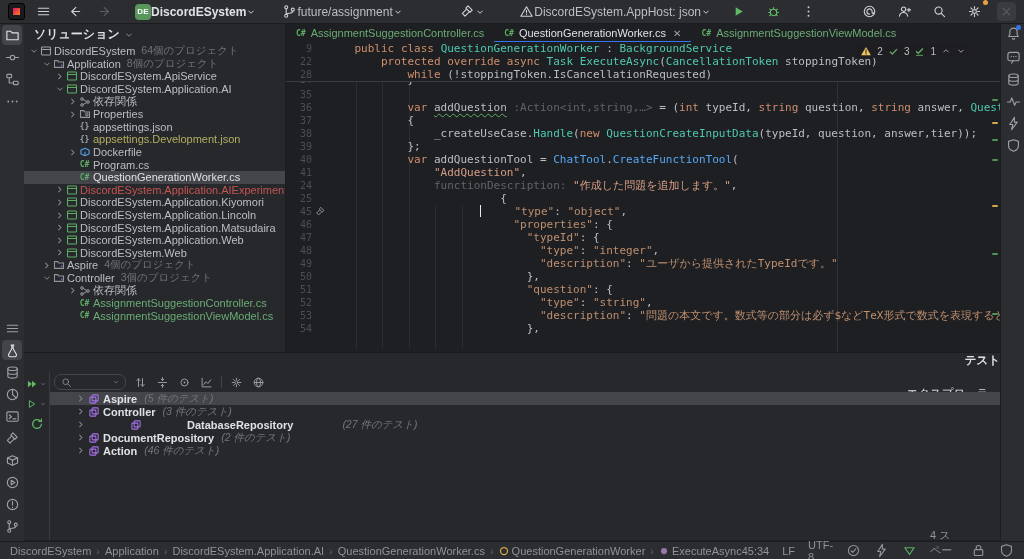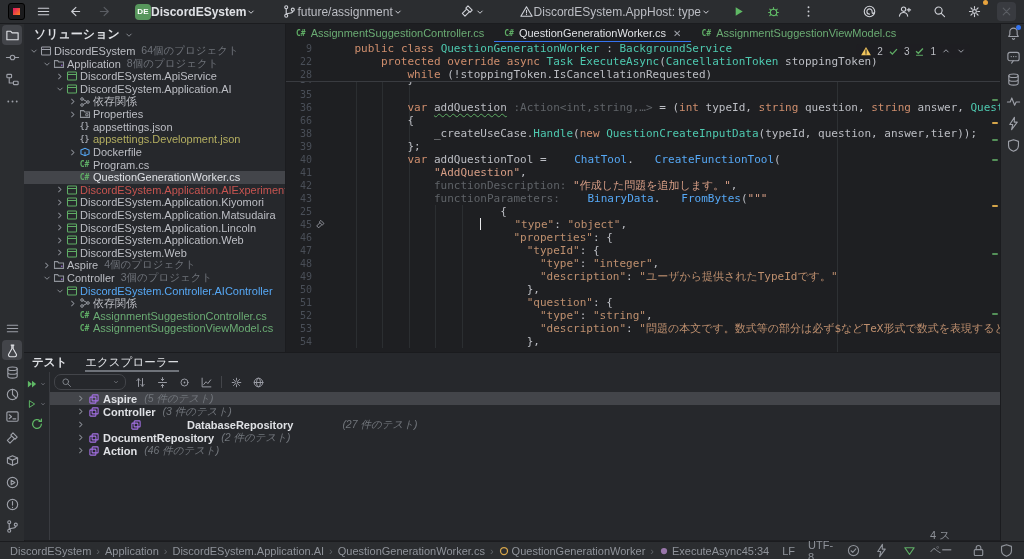--- a/index.html
+++ b/index.html
@@ -53,34 +53,34 @@
   .tab .x{color:#9DA0A8;font-size:10px;margin-left:2px;}
   .code,.sticky{font-family:"DejaVu Sans Mono",monospace;font-size:11px;}
   .sticky{position:absolute;left:0;top:18px;width:100%;background:#1E1F22;border-bottom:1px solid #393B40;z-index:3;}
   .cl{height:13px;display:flex;align-items:center;white-space:pre;}
   .cl .ln{width:26px;text-align:right;color:#494E57;flex:none;font-size:10px;}
   .cl .gi{width:16px;flex:none;display:inline-flex;justify-content:center;color:#9DA0A8;}
   .cl .ct{flex:1;white-space:pre;}
   .codebody{position:absolute;left:0;top:58px;width:100%;}
   .cl.clip{height:6px;overflow:hidden;}
   .cl.clip>*{transform:translateY(-6px);}
-  .k{color:#CF8E6D;} .p{color:#BCBEC4;} .t{color:#4EC9B0;} .tb2{color:#56A8F5;margin-left:21px;}
+  .k{color:#CF8E6D;} .p{color:#BCBEC4;} .t{color:#4EC9B0;} .tb2{color:#56A8F5;}
   .s{color:#D69D85;} .sd{color:#BE8F6E;} .h{color:#5F6368;}
   .wv{color:#BCBEC4;text-decoration:underline wavy #5FAD65 1px;text-underline-offset:2px;}
   .caret{display:inline-block;width:1px;height:12px;background:#E8E9EB;vertical-align:-2px;}
   .inspect{position:absolute;right:30px;top:20px;z-index:4;display:flex;align-items:center;gap:5px;
     font-size:10px;color:#BCBEC4;background:rgba(30,31,34,.85);padding:1px 4px;border-radius:4px;}
   .inspect .w{color:#F2C55C;} .inspect .g{color:#5FAD65;}
   .marginguide{position:absolute;left:551px;top:58px;bottom:0;width:1px;background:#2E3134;}
   .iguide{position:absolute;width:1px;background:#2B2E31;}
   .mark{position:absolute;width:6px;height:2px;right:2px;border-radius:1px;}
   
   .testpanel{position:absolute;left:24px;top:352px;width:976px;height:188px;background:#26282C;
     border-top:1px solid #1A1B1E;box-sizing:border-box;}
-  .tp-head{height:19px;display:flex;align-items:center;gap:18px;padding-left:8px;font-size:11.5px;}
+  .tp-head{height:19px;display:flex;align-items:flex-end;gap:18px;padding-left:8px;font-size:11.5px;flex-direction:column;}
   .tp-title{font-weight:bold;color:#DFE1E5;}
   .tp-tab{position:relative;color:#DFE1E5;height:100%;display:flex;align-items:center;}
   .tp-tab::after{content:"";position:absolute;left:0;right:0;bottom:0;height:2px;background:#6F737A;}
   .tp-left{position:absolute;left:0;top:19px;bottom:0;width:25px;border-right:1px solid #393B40;
     display:flex;flex-direction:column;align-items:center;padding-top:3px;gap:3px;}
   .tp-toolbar{position:absolute;left:30px;top:21px;height:16px;display:flex;align-items:center;gap:7px;color:#9DA0A8;}
   .searchbox{width:62px;height:14px;border:1px solid #43454A;border-radius:7px;background:#26282C;
     display:flex;align-items:center;padding:0 4px;gap:2px;color:#868A91;}
   .searchbox input{flex:1;min-width:0;background:transparent;border:none;outline:none;color:#DFE1E5;font-size:10px;}
   .vsep{width:1px;height:12px;background:#43454A;}
@@ -167,21 +167,21 @@
             </svg>
           </span>
         </span>
       <span class="tb-btn" style="margin-left:14px;">
         <span class="ic">
             <svg width="15" height="15" viewBox="0 0 16 16" fill="none" stroke="currentColor" stroke-width="1.2" stroke-linecap="round" stroke-linejoin="round">
               <path d="M8 3 14 13H2z"></path>
               <path d="M8 6.8v2.6M8 11.1v.2"></path>
             </svg>
           </span>
-        <span class="tb-txt">DiscordESystem.AppHost: type</span>
+        <span class="tb-txt">DiscordESystem.AppHost: json</span>
         <span class="ic">
             <svg width="10" height="10" viewBox="0 0 16 16" fill="none" stroke="currentColor" stroke-width="1.6">
               <path d="M4 6l4 4 4-4"></path>
             </svg>
           </span>
       </span>
       <span class="tb-btn" style="color:#5FB865;">
           <span class="ic">
             <svg width="15" height="15" viewBox="0 0 16 16" fill="none" stroke="currentColor" stroke-width="1.2" stroke-linecap="round" stroke-linejoin="round">
               <path d="M5 3.5v9l7.5-4.5z" fill="currentColor" stroke="none"></path>
@@ -560,36 +560,36 @@
             <svg width="9" height="9" viewBox="0 0 16 16" fill="none" stroke="currentColor" stroke-width="1.8">
               <path d="M6 3.5 10.5 8 6 12.5"></path>
             </svg>
           </span>
     <span class="ti">
             <svg width="12" height="12" viewBox="0 0 16 16" fill="none" stroke="#5FAD65" stroke-width="1.4">
               <rect x="2" y="2.6" width="12" height="10.8" rx="1.2"></rect>
               <path d="M2 6h12"></path>
             </svg>
           </span>
-    <span class="lbl " style="">DiscordESystem.Application.Matsudaira</span>
+    <span class="lbl " style="">DiscordESystem.Application.Lincoln</span>
 
   </div>
         <div class="trow" style="padding-left:30px;">
     <span class="arrow">
             <svg width="9" height="9" viewBox="0 0 16 16" fill="none" stroke="currentColor" stroke-width="1.8">
               <path d="M6 3.5 10.5 8 6 12.5"></path>
             </svg>
           </span>
     <span class="ti">
             <svg width="12" height="12" viewBox="0 0 16 16" fill="none" stroke="#5FAD65" stroke-width="1.4">
               <rect x="2" y="2.6" width="12" height="10.8" rx="1.2"></rect>
               <path d="M2 6h12"></path>
             </svg>
           </span>
-    <span class="lbl " style="">DiscordESystem.Application.Lincoln</span>
+    <span class="lbl " style="">DiscordESystem.Application.Matsudaira</span>
 
   </div>
         <div class="trow" style="padding-left:30px;">
     <span class="arrow">
             <svg width="9" height="9" viewBox="0 0 16 16" fill="none" stroke="currentColor" stroke-width="1.8">
               <path d="M6 3.5 10.5 8 6 12.5"></path>
             </svg>
           </span>
     <span class="ti">
             <svg width="12" height="12" viewBox="0 0 16 16" fill="none" stroke="#5FAD65" stroke-width="1.4">
@@ -637,35 +637,20 @@
             </svg>
           </span>
     <span class="ti">
             <svg width="12" height="12" viewBox="0 0 16 16" fill="none" stroke="#8F939A" stroke-width="1.4">
               <path d="M2 3.5h4.2L7.6 5.2H14v7.3H2z"></path>
               <path d="M11 9.8h1.5" stroke="#A571E6" stroke-width="2"></path>
             </svg>
           </span>
     <span class="lbl " style="">Controller</span>
     <span class="sfx">3個のプロジェクト</span>
-  </div>
-        <div class="trow" style="padding-left:30px;">
-    <span class="arrow">
-            <svg width="10" height="10" viewBox="0 0 16 16" fill="none" stroke="currentColor" stroke-width="1.6">
-              <path d="M4 6l4 4 4-4"></path>
-            </svg>
-          </span>
-    <span class="ti">
-            <svg width="12" height="12" viewBox="0 0 16 16" fill="none" stroke="#5FAD65" stroke-width="1.4">
-              <rect x="2" y="2.6" width="12" height="10.8" rx="1.2"></rect>
-              <path d="M2 6h12"></path>
-            </svg>
-          </span>
-    <span class="lbl c-blu" style="">DiscordESystem.Controller.AIController</span>
-
   </div>
         <div class="trow" style="padding-left:43px;">
     <span class="arrow">
             <svg width="9" height="9" viewBox="0 0 16 16" fill="none" stroke="currentColor" stroke-width="1.8">
               <path d="M6 3.5 10.5 8 6 12.5"></path>
             </svg>
           </span>
     <span class="ti">
             <svg width="12" height="12" viewBox="0 0 16 16" fill="none" stroke="#9DA0A8" stroke-width="1.3">
               <circle cx="4" cy="4" r="1.7"></circle>
@@ -779,47 +764,43 @@
   <span class="ct"><span class="p">            }</span></span></div>
         <div class="cl">
   <span class="ln">35</span>
   <span class="gi"></span>
   <span class="ct"></span></div>
         <div class="cl">
   <span class="ln">36</span>
   <span class="gi"></span>
   <span class="ct"><span class="p">            </span><span class="k">var</span><span class="p"> </span><span class="wv">addQuestion</span><span class="h"> :Action&lt;int,string,…&gt;</span><span class="p"> = (</span><span class="k">int</span><span class="p"> typeId, </span><span class="k">string</span><span class="p"> question, </span><span class="k">string</span><span class="p"> answer, </span><span class="t">QuestionTier</span></span></div>
         <div class="cl">
-  <span class="ln">66</span>
+  <span class="ln">37</span>
   <span class="gi"></span>
   <span class="ct"><span class="p">            {</span></span></div>
         <div class="cl">
   <span class="ln">38</span>
   <span class="gi"></span>
   <span class="ct"><span class="p">                _createUseCase.</span><span class="t">Handle</span><span class="p">(</span><span class="k">new</span><span class="p"> </span><span class="t">QuestionCreateInputData</span><span class="p">(typeId, question, answer,tier));</span></span></div>
         <div class="cl">
   <span class="ln">39</span>
   <span class="gi"></span>
   <span class="ct"><span class="p">            };</span></span></div>
         <div class="cl">
   <span class="ln">40</span>
   <span class="gi"></span>
   <span class="ct"><span class="p">            </span><span class="k">var</span><span class="p"> addQuestionTool = </span><span class="tb2">ChatTool</span><span class="p">.</span><span class="tb2">CreateFunctionTool</span><span class="p">(</span></span></div>
         <div class="cl">
   <span class="ln">41</span>
   <span class="gi"></span>
   <span class="ct"><span class="p">                </span><span class="s">"AddQuestion"</span><span class="p">,</span></span></div>
         <div class="cl">
-  <span class="ln">42</span>
+  <span class="ln">24</span>
   <span class="gi"></span>
   <span class="ct"><span class="p">                </span><span class="h">functionDescription: </span><span class="s">"作成した問題を追加します。"</span><span class="p">,</span></span></div>
-        <div class="cl">
-  <span class="ln">43</span>
-  <span class="gi"></span>
-  <span class="ct"><span class="p">                </span><span class="h">functionParameters: </span><span class="tb2">BinaryData</span><span class="p">.</span><span class="tb2">FromBytes</span><span class="p">(</span><span class="s">"""</span></span></div>
         <div class="cl">
   <span class="ln">25</span>
   <span class="gi"></span>
   <span class="ct"><span class="p">                          {</span></span></div>
         <div class="cl">
   <span class="ln">45</span>
   <span class="gi"><svg width="11" height="11" viewBox="0 0 16 16" fill="none" stroke="#9DA0A8" stroke-width="1.3">
               <path d="M8.5 2 13 6.5 10.7 8.8 6.2 4.3z"></path>
               <path d="M6.8 5.8 2.5 10.1l2.8 2.8L9.6 8.6"></path>
             </svg></span>

